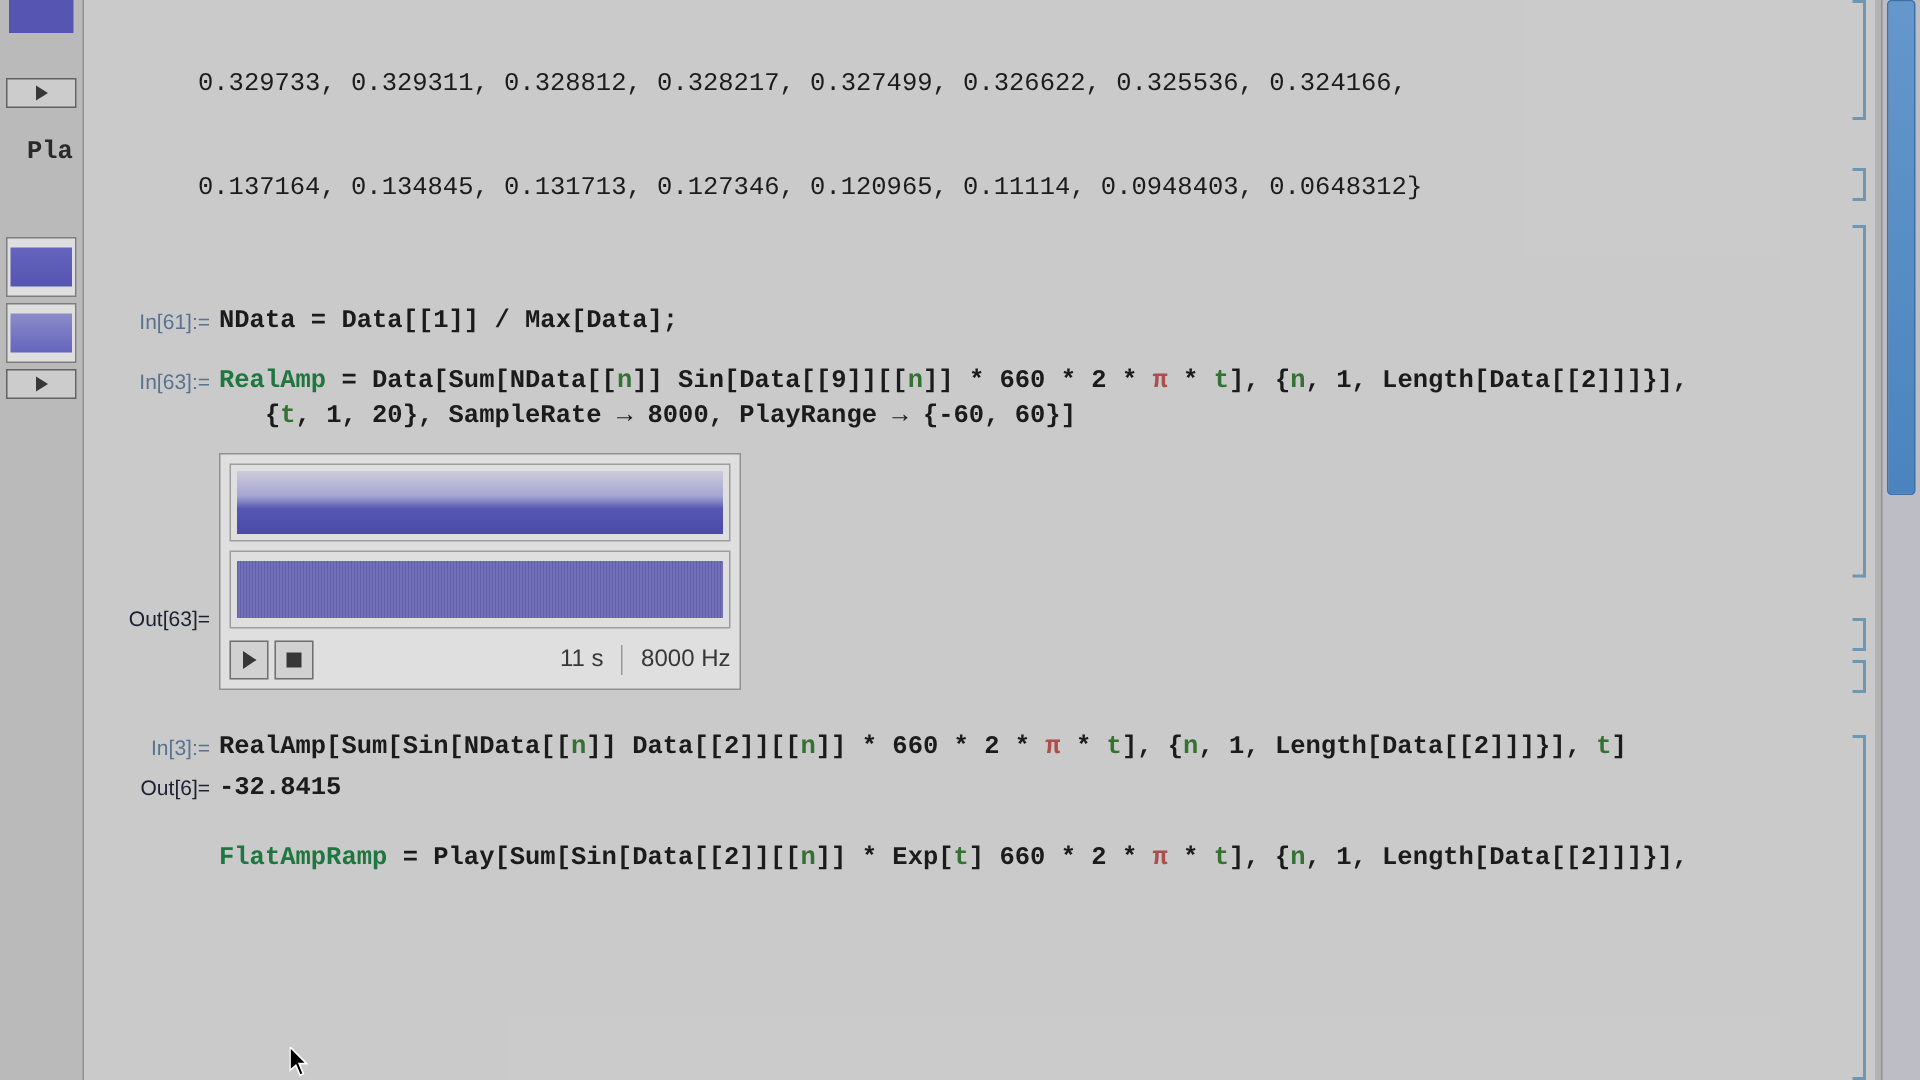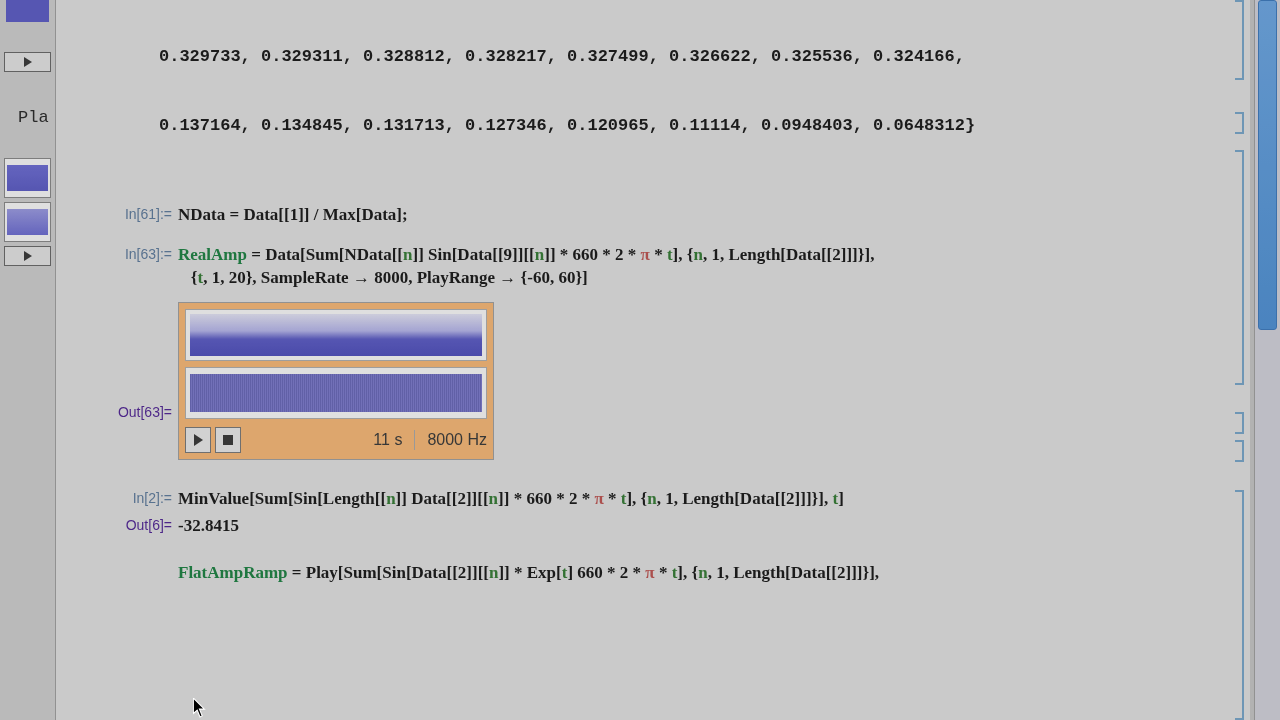--- a/index.html
+++ b/index.html
@@ -43,23 +43,23 @@
     display: flex; align-items: center; justify-content: center;
   }
   .thumb-play .tri {
     width: 0; height: 0;
     border-left: 8px solid #333;
     border-top: 5px solid transparent;
     border-bottom: 5px solid transparent;
   }
   .pla-label {
     position: absolute;
-    left: 18px; top: 108px;
+    left: 18px; top: 92px;
     font-family: "Courier New", monospace;
-    font-weight: normal;
+    font-weight: bold;
     color: #222;
   }
 
   
   .notebook {
     position: absolute;
     left: 56px; top: 0; right: 30px; bottom: 0;
     background: #e6e6e6;
     overflow: hidden;
   }
@@ -70,49 +70,48 @@
   }
   .io-label {
     width: 90px;
     flex: 0 0 90px;
     text-align: right;
     padding-right: 6px;
     font-family: Arial, sans-serif;
     font-size: 14px;
     color: #5b7a9e;
     padding-top: 2px;
-    margin-left: 32px;
-  }
-  .io-label.out { color: #4c1d95; }
+  }
+  .io-label.out { color: #0f172a; }
   .code {
-    font-family: Liberation Serif, serif;
+    font-family: Liberation Mono, monospace;
     font-weight: bold;
     white-space: pre;
     color: #111;
     line-height: 1.35;
   }
   .var  { color: #15803d; }
   .sym  { color: #2f7a2f; }
   .red  { color: #c0504d; }
 
   .data-block {
-    padding-left: 103px;
+    padding-left: 76px;
     font-family: "Courier New", monospace;
-    font-weight: bold;
+    font-weight: normal;
     color: #111;
     line-height: 1.35;
     white-space: pre;
   }
 
   
   .audio-widget {
     margin: 8px 0 0 150px;
-    width: 316px;
+    width: 348px;
     border: 1px solid #a0a0a0;
-    background: #fdba74;
+    background: #ffffff;
     padding: 6px;
   }
   .wave-pane {
     border: 1px solid #b0b0b0;
     background: #fff;
     height: 52px;
     margin-bottom: 6px;
     position: relative;
     overflow: hidden;
   }
@@ -254,22 +253,22 @@
           <div class="sep"></div>
           <span>8000 Hz</span>
         </div>
       </div>
     </div>
   </div>
 
   <div style="height:24px;"></div>
 
   <div class="cell-row">
-    <div class="io-label">In[2]:=</div>
-    <div class="code"><span>MinValue[Sum[Sin[Length[[</span><span class="sym">n</span><span>]] Data[[2]][[</span><span class="sym">n</span><span>]] * 660 * 2 * </span><span class="red">π</span><span> * </span><span class="sym">t</span><span>], {</span><span class="sym">n</span><span>, 1, Length[Data[[2]]]}], </span><span class="sym">t</span><span>]</span></div>
+    <div class="io-label">In[3]:=</div>
+    <div class="code"><span>RealAmp[Sum[Sin[NData[[</span><span class="sym">n</span><span>]] Data[[2]][[</span><span class="sym">n</span><span>]] * 660 * 2 * </span><span class="red">π</span><span> * </span><span class="sym">t</span><span>], {</span><span class="sym">n</span><span>, 1, Length[Data[[2]]]}], </span><span class="sym">t</span><span>]</span></div>
   </div>
 
   <div class="cell-row">
     <div class="io-label out">Out[6]=</div>
     <div class="code">-32.8415</div>
   </div>
 
   <div style="height:20px;"></div>
 
   <div class="cell-row">

